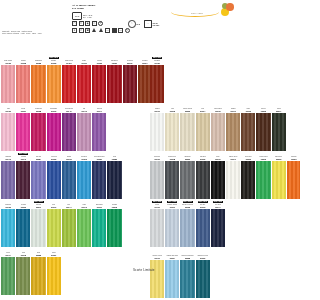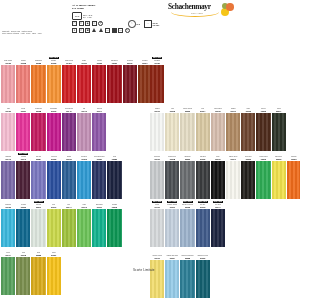--- a/index.html
+++ b/index.html
@@ -168,21 +168,20 @@
       <span class="bi">
         <span class="bicon sq">▭</span>
         <span class="btxt">
           <span>120 m</span><br>
           <span>130 yds</span>
         </span>
       </span>
     </div>
 
     <div class="logo">
-      <div class="brand">Schachenmayr</div>
       <div class="swoosh"></div>
       <div class="since">since 1822</div>
       <div class="balls">
         <i class="y"></i>
         <i class="g"></i>
         <i class="o"></i>
       </div>
     </div>
   </div>
 

